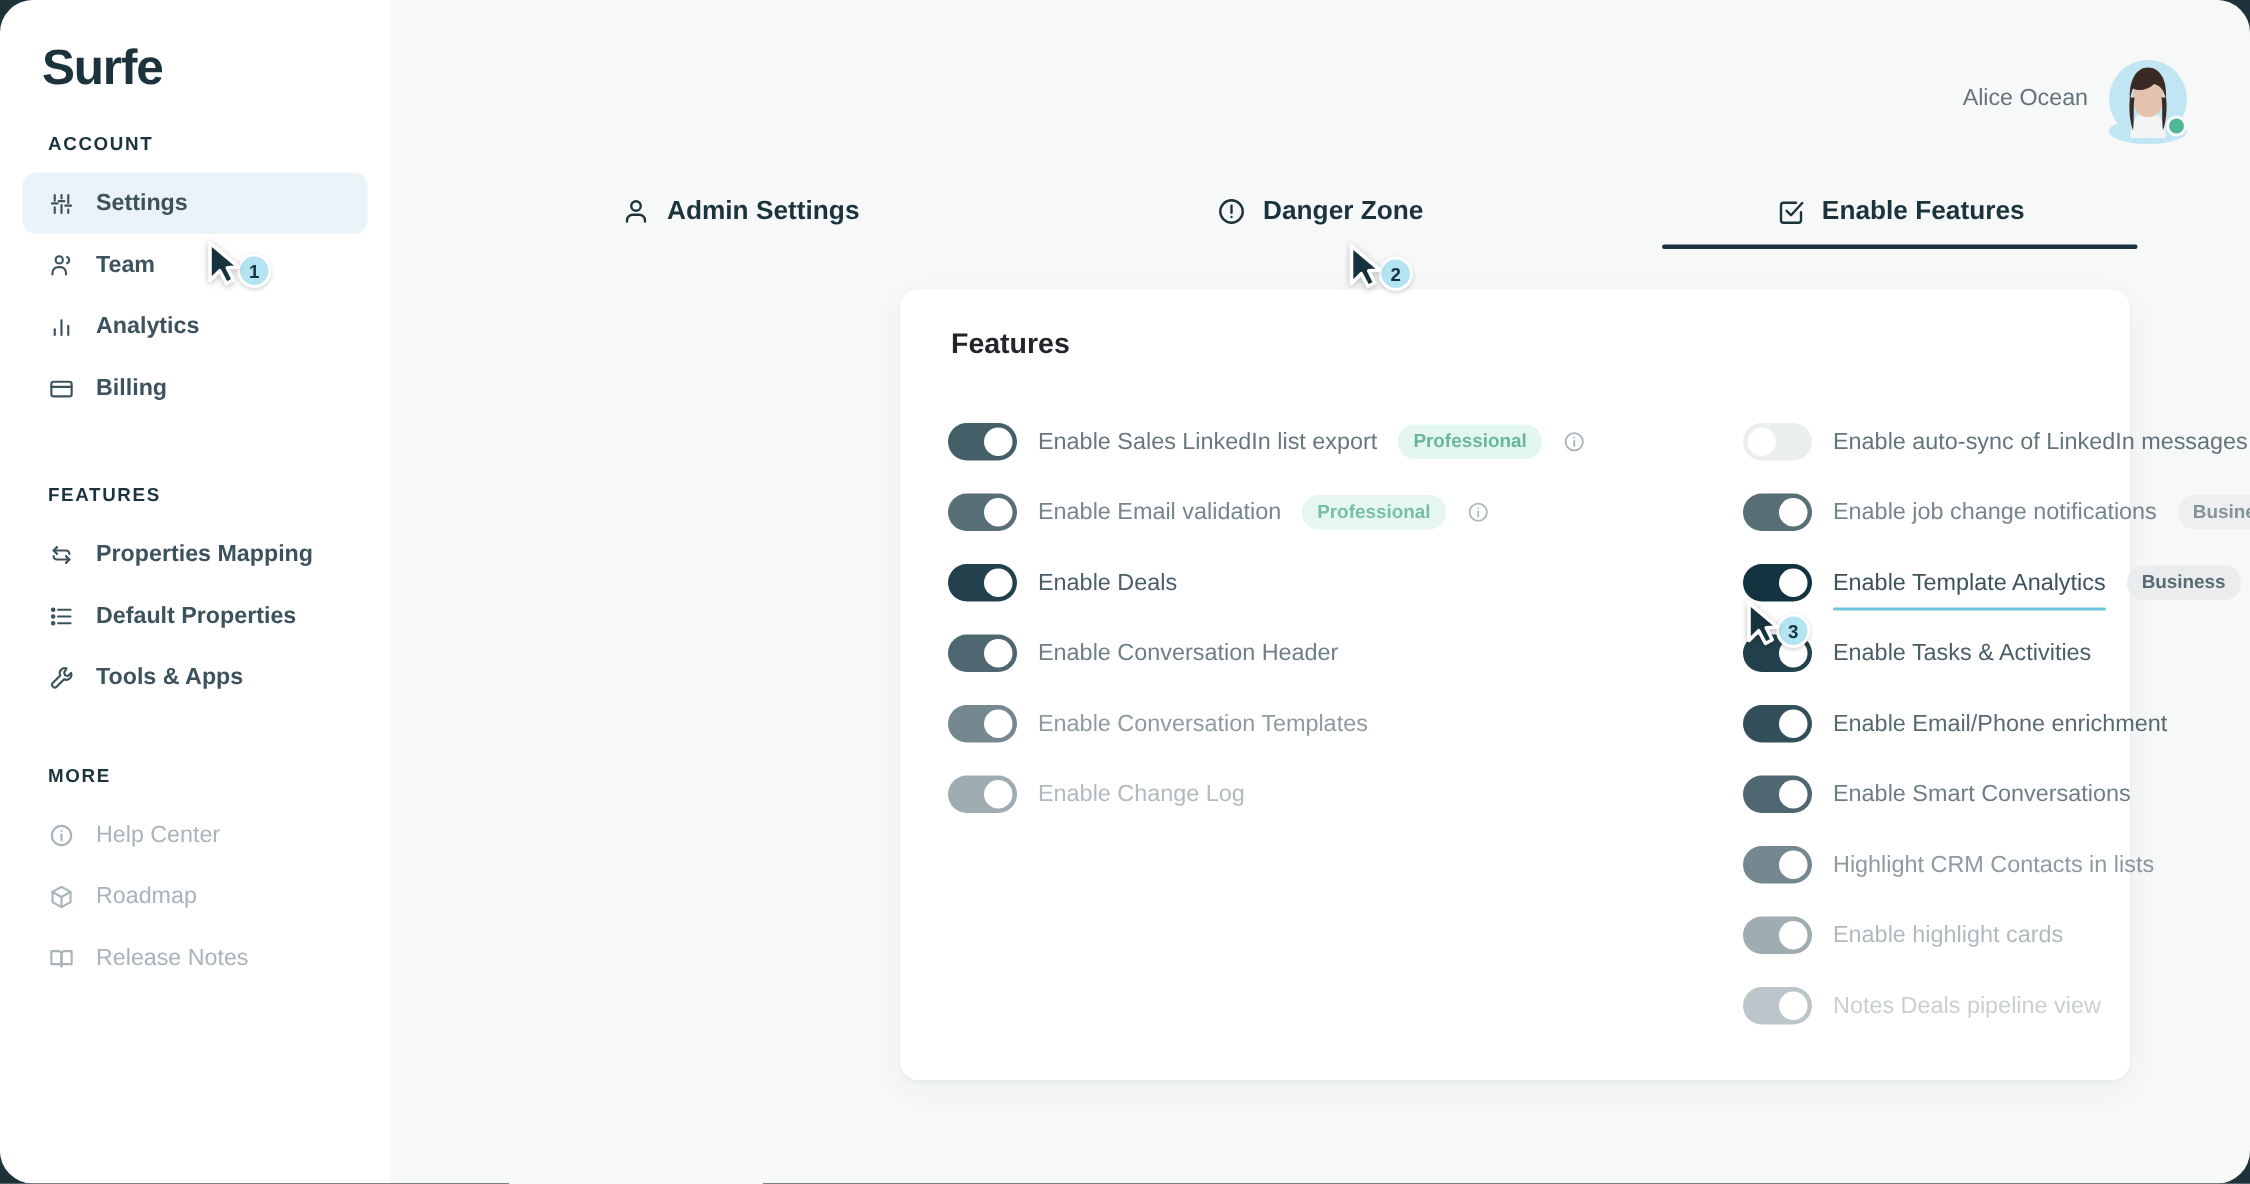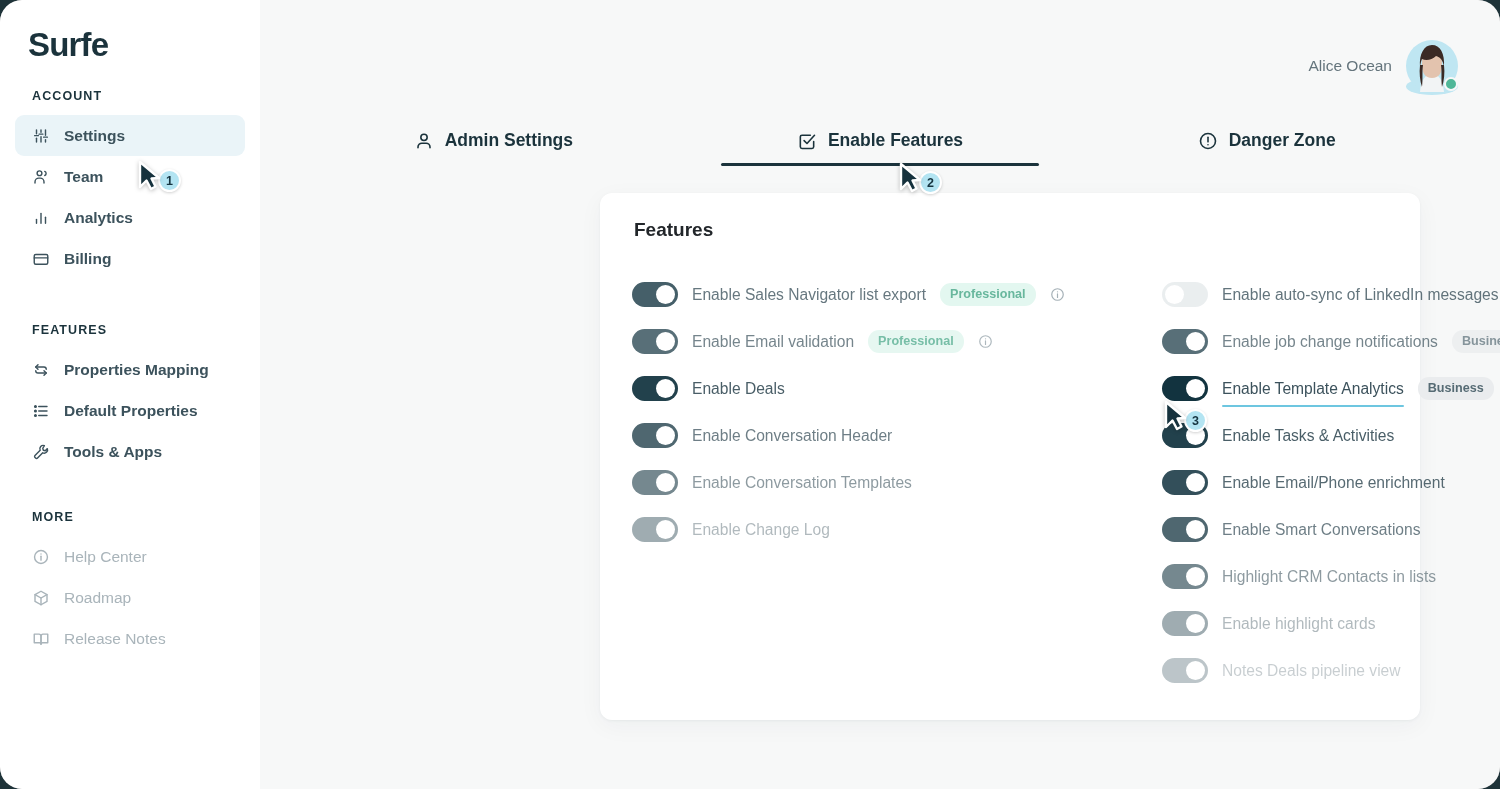--- a/index.html
+++ b/index.html
@@ -387,50 +387,50 @@
     <div class="tabs" id="tabs">
         <div class="tab">
           <span class="tic">
             <svg width="20" height="20" viewBox="0 0 24 24" fill="none" stroke="currentColor" stroke-width="1.9" stroke-linecap="round" stroke-linejoin="round">
               <circle cx="12" cy="7.6" r="3.8"></circle>
               <path d="M4.8 20 v-0.8 a4.6 4.6 0 0 1 4.6 -4.6 h5.2 a4.6 4.6 0 0 1 4.6 4.6 V20"></path>
             </svg>
           </span>
           <span>Admin Settings</span>
         </div>
-        <div class="tab active">
-          <span class="tic">
-            <svg width="20" height="20" viewBox="0 0 24 24" fill="none" stroke="currentColor" stroke-width="1.9" stroke-linecap="round" stroke-linejoin="round">
-              <path d="M20 12.5 V19 a2 2 0 0 1 -2 2 H6 a2 2 0 0 1 -2 -2 V7 a2 2 0 0 1 2 -2 h10"></path>
-              <polyline points="8.5,11.5 12,15 21,5.2"></polyline>
-            </svg>
-          </span>
-          <span>Enable Features</span>
-        </div>
         <div class="tab">
           <span class="tic">
             <svg width="20" height="20" viewBox="0 0 24 24" fill="none" stroke="currentColor" stroke-width="1.9" stroke-linecap="round" stroke-linejoin="round">
               <circle cx="12" cy="12" r="9"></circle>
               <line x1="12" y1="7.4" x2="12" y2="13"></line>
               <circle cx="12" cy="16.4" r="0.95" fill="currentColor" stroke="none"></circle>
             </svg>
           </span>
           <span>Danger Zone</span>
         </div>
+        <div class="tab active">
+          <span class="tic">
+            <svg width="20" height="20" viewBox="0 0 24 24" fill="none" stroke="currentColor" stroke-width="1.9" stroke-linecap="round" stroke-linejoin="round">
+              <path d="M20 12.5 V19 a2 2 0 0 1 -2 2 H6 a2 2 0 0 1 -2 -2 V7 a2 2 0 0 1 2 -2 h10"></path>
+              <polyline points="8.5,11.5 12,15 21,5.2"></polyline>
+            </svg>
+          </span>
+          <span>Enable Features</span>
+        </div>
       </div>
 
     <div class="card">
       <div class="card-title">Features</div>
       <div class="features-grid">
         <div id="left-col">
             <div class="feature-row" style="opacity: 0.78;">
               <div class="toggle">
                 <span class="knob"></span>
               </div>
-              <span class="feature-label">Enable Sales Navigator list export</span>
+              <span class="feature-label">Enable Sales LinkedIn list export</span>
               <span class="badge professional">Professional</span>
               <span class="info-icon">
                 <svg width="15" height="15" viewBox="0 0 24 24" fill="none" stroke="#8b9aa2" stroke-width="1.9" stroke-linecap="round">
                   <circle cx="12" cy="12" r="9.2"></circle>
                   <line x1="12" y1="11" x2="12" y2="16.6"></line>
                   <circle cx="12" cy="7.6" r="1" fill="#8b9aa2" stroke="none"></circle>
                 </svg>
               </span>
             </div>
             <div class="feature-row" style="opacity: 0.7;">

